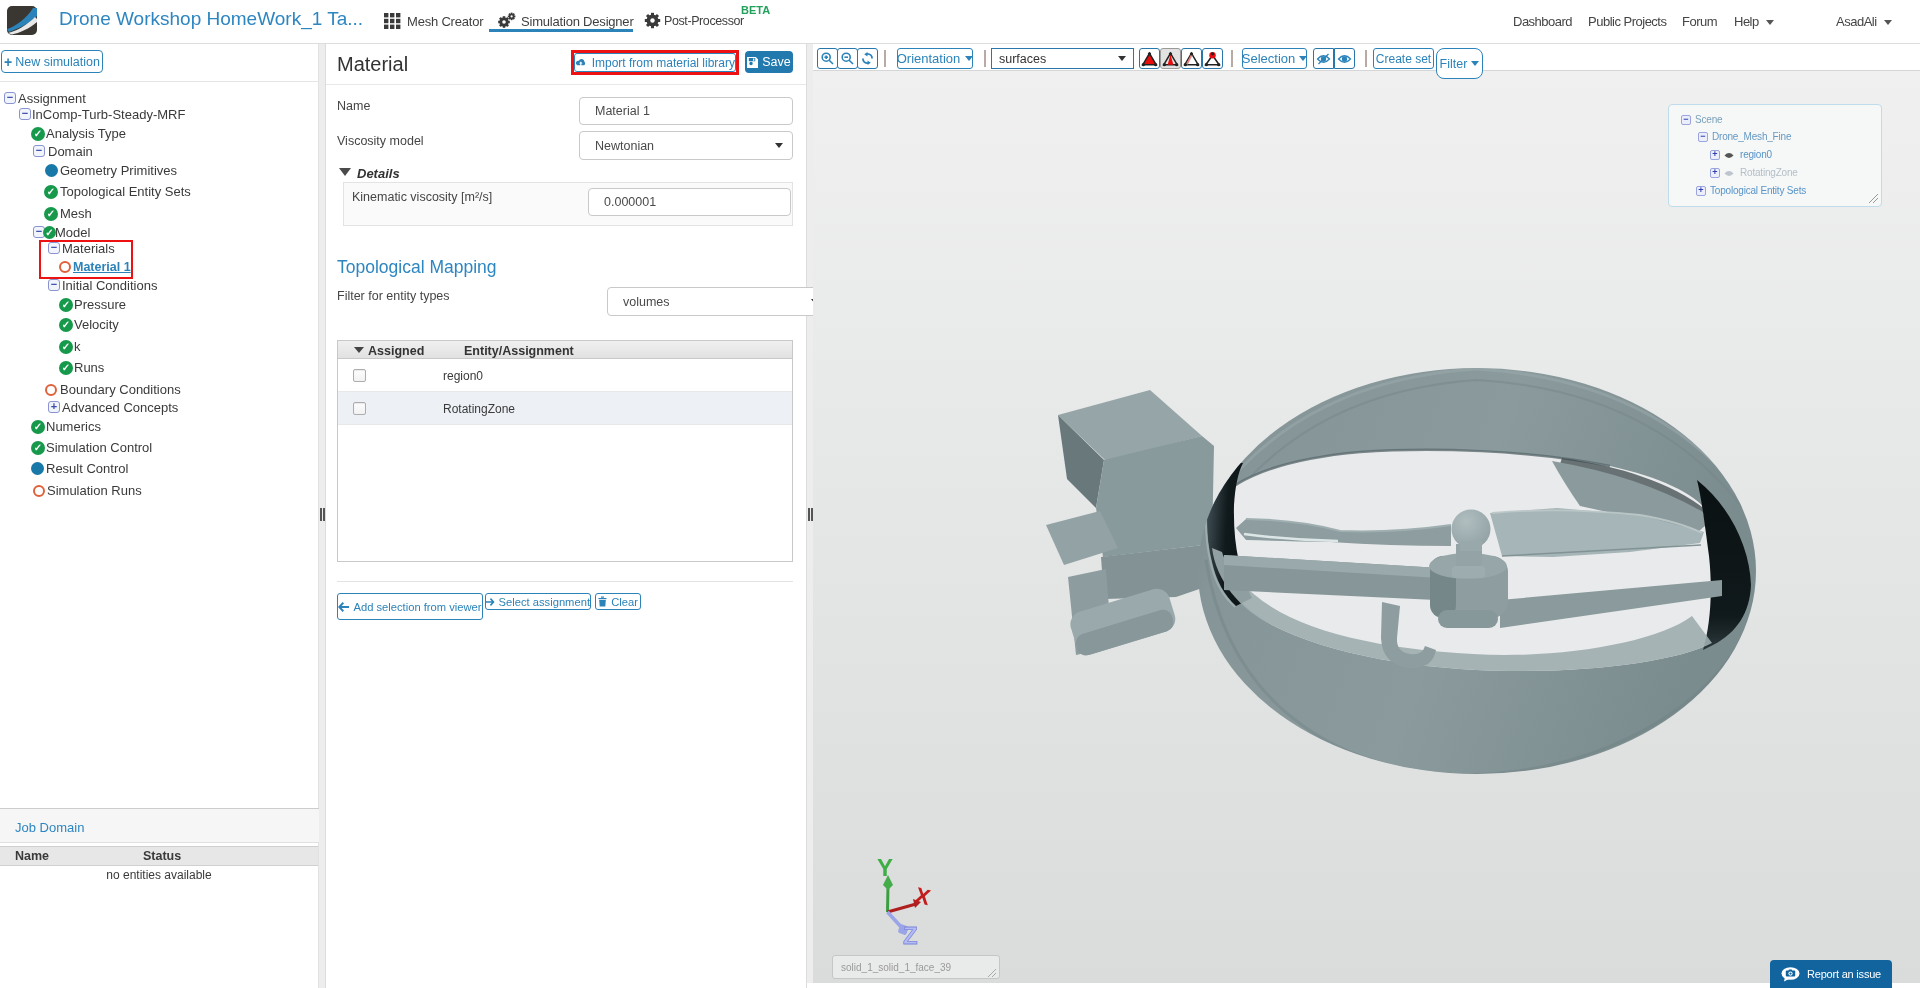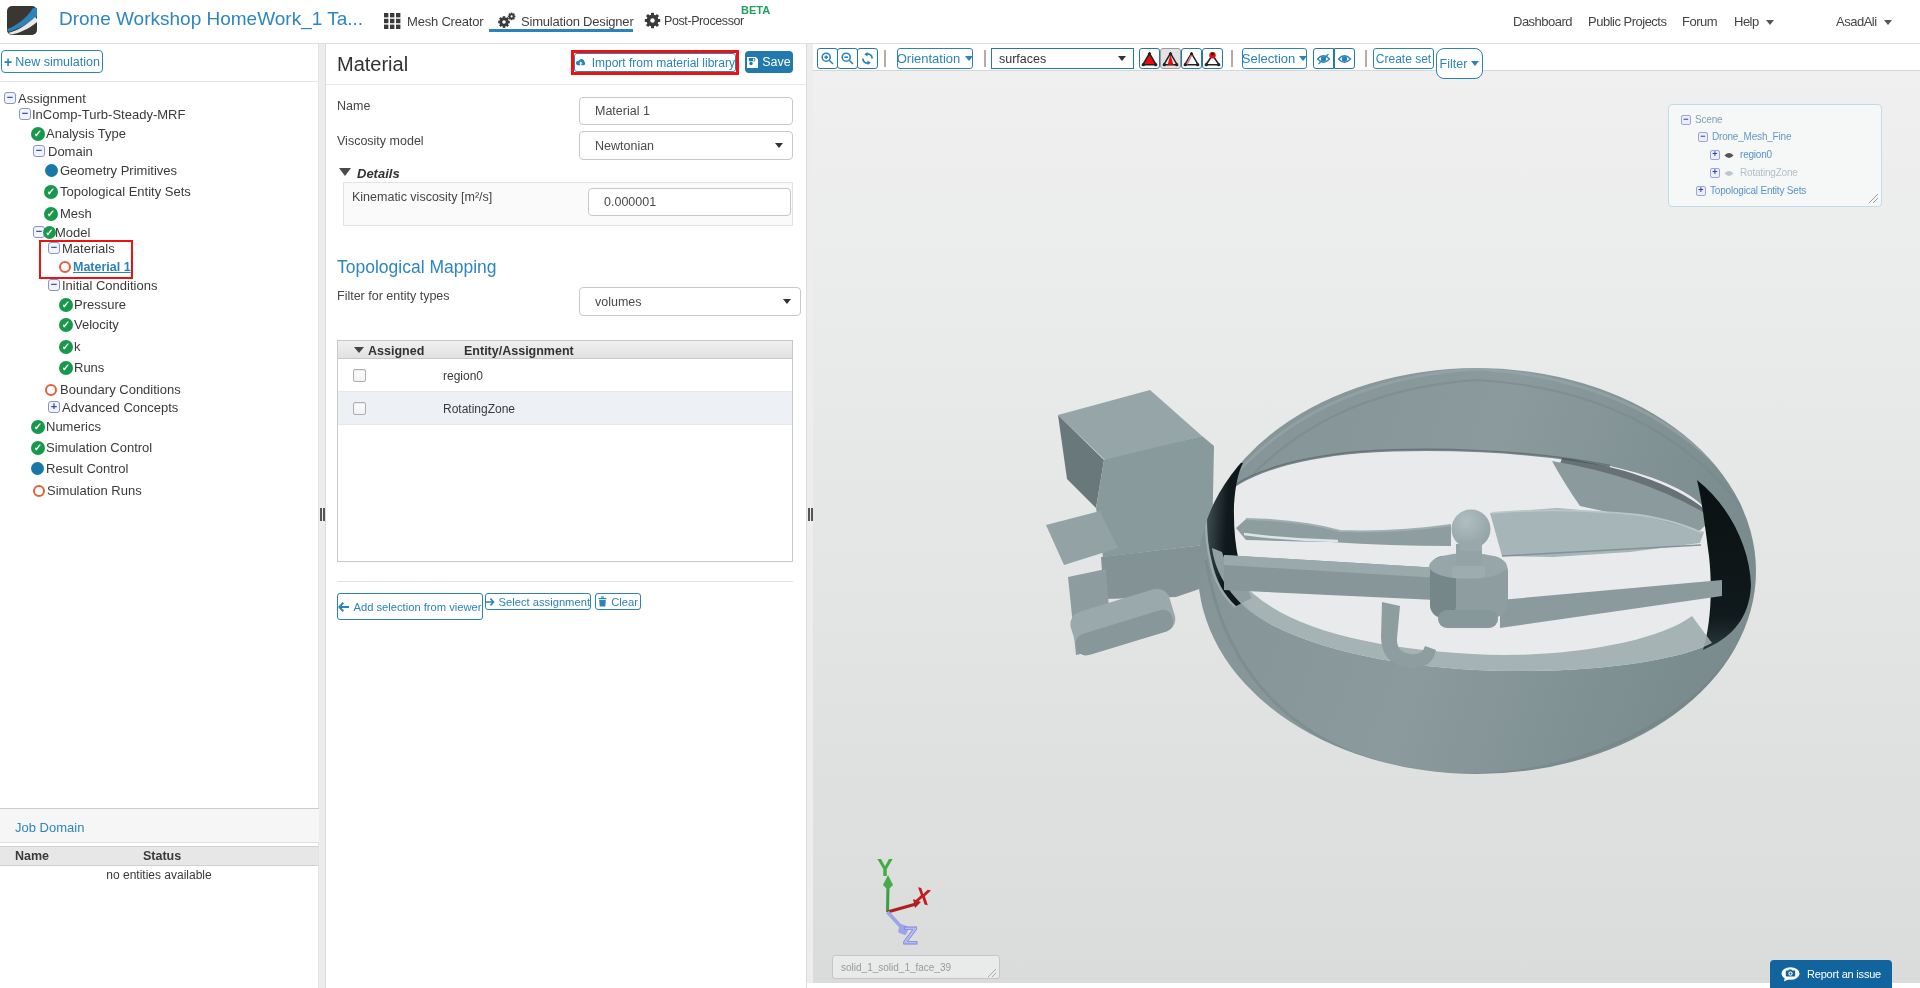--- a/index.html
+++ b/index.html
@@ -171,21 +171,21 @@
 <div class="lbl" style="left:337px;top:134px">Viscosity model</div>
 <div class="ffield" style="left:579px;top:131px;width:214px;height:29px">Newtonian
  <span style="position:absolute;right:9px;top:11px;color:#333" class="caret"></span></div>
 <div class="a" style="left:339px;top:168px;width:0;height:0;border-left:6px solid transparent;border-right:6px solid transparent;border-top:8px solid #4a4a4a"></div>
 <div class="a" style="left:357px;top:166px;font-size:13px;font-weight:bold;font-style:italic;color:#333">Details</div>
 <div class="a" style="left:343px;top:182px;width:450px;height:44px;background:#fafafa;border:1px solid #e3e3e3"></div>
 <div class="lbl" style="left:352px;top:190px">Kinematic viscosity [m²/s]</div>
 <div class="ffield" style="left:588px;top:188px;width:203px;height:28px">0.000001</div>
 <div class="a" style="left:337px;top:257px;font-size:17.5px;color:#2e86c1">Topological Mapping</div>
 <div class="lbl" style="left:337px;top:289px">Filter for entity types</div>
-<div class="ffield" style="left:579px;top:287px;width:222px;height:29px">volumes
+<div class="ffield" style="left:607px;top:287px;width:222px;height:29px">volumes
  <span style="position:absolute;right:9px;top:11px;color:#333" class="caret"></span></div>
 <div class="a" style="left:337px;top:340px;width:456px;height:222px;border:1px solid #c8c8c8;background:#fff"></div>
 <div class="a" style="left:338px;top:341px;width:454px;height:18px;background:linear-gradient(#f0f0f0,#e1e1e1);border-bottom:1px solid #c8c8c8"></div>
 <div class="a" style="left:354px;top:347px;width:0;height:0;border-left:5px solid transparent;border-right:5px solid transparent;border-top:6px solid #444"></div>
 <div class="a" style="left:368px;top:344px;font-size:12.5px;font-weight:bold;color:#333">Assigned</div>
 <div class="a" style="left:464px;top:344px;font-size:12.5px;font-weight:bold;color:#333">Entity/Assignment</div>
 <div class="a" style="left:338px;top:392px;width:454px;height:33px;background:#edf1f6"></div>
 <div class="a" style="left:338px;top:391px;width:454px;height:1px;background:#e8e8e8"></div>
 <div class="a" style="left:338px;top:424px;width:454px;height:1px;background:#e8e8e8"></div>
 <span class="cb" style="left:353px;top:369px"></span>

